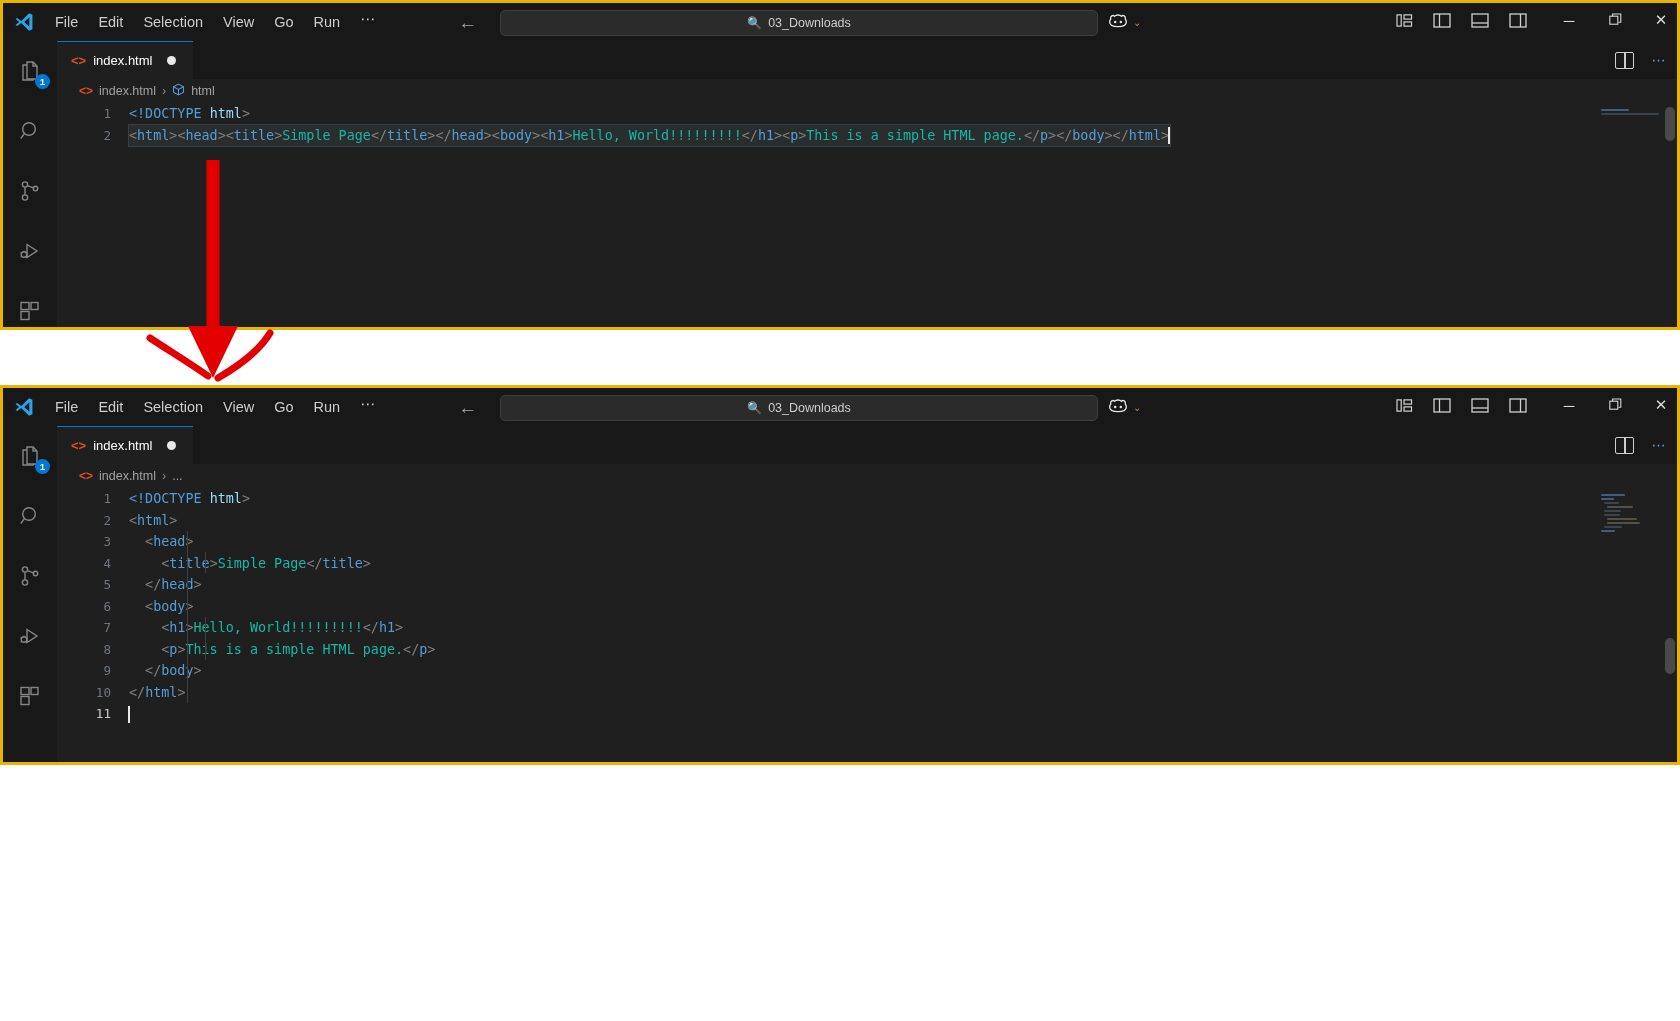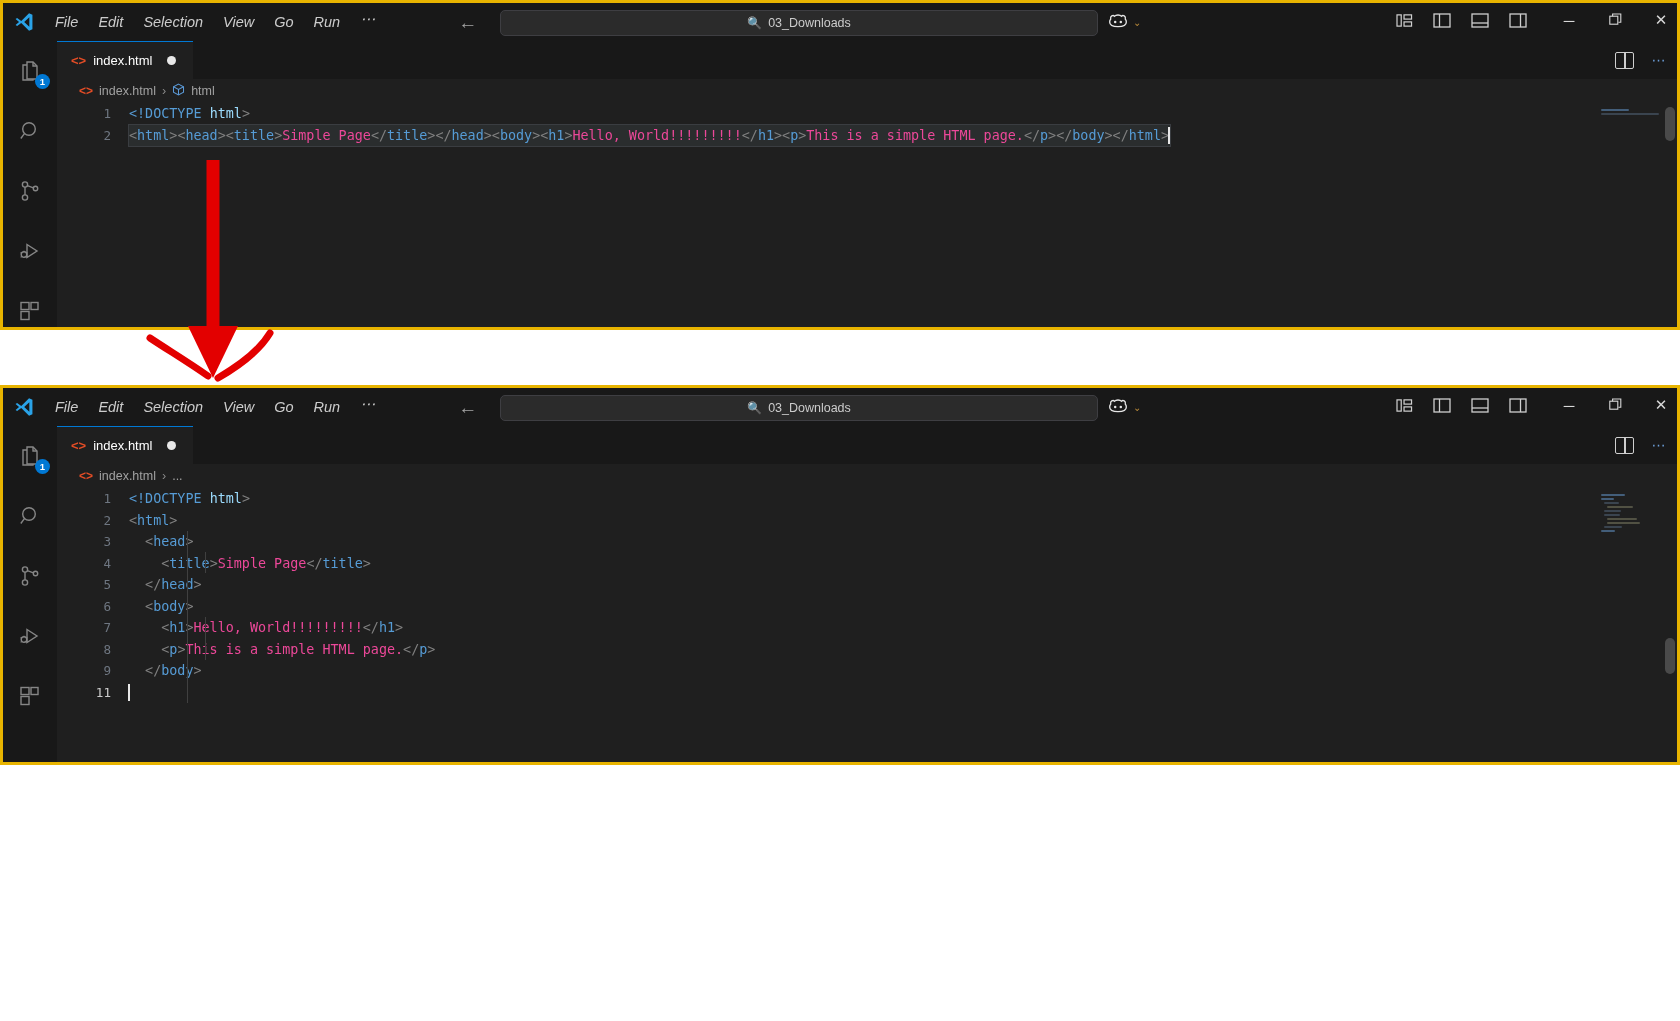--- a/index.html
+++ b/index.html
@@ -47,21 +47,20 @@
     width: 42px;
     display: flex;
     align-items: center;
     justify-content: center;
     color: #2aa3e8;
   }
   .menu {
     display: flex;
     align-items: flex-start;
     gap: 0px;
-    font-style: italic;
   }
   .menu-item {
     color: #cccccc;
     font-size: 14.5px;
     padding: 4px 10px;
     line-height: 1;
     white-space: nowrap;
   }
   .menu-item.dots {
     letter-spacing: 1px;
@@ -251,21 +250,21 @@
     flex-shrink: 0;
     font-size: 12.6px;
   }
   .ln.current { color: #cccccc; }
   .codetext { color: #cccccc; position: relative; }
 
   .tok-tag      { color: #569cd6; }
   .tok-bracket  { color: #808080; }
   .tok-doctype  { color: #569cd6; }
   .tok-attrname { color: #9cdcfe; }
-  .tok-text     { color: #ec4899; }
+  .tok-text     { color: #14b8a6; }
 
   .sel-box {
     background: #2a2d2e;
     outline: 1px solid #3a3d41;
   }
 
   .cursor {
     display: inline-block;
     width: 1.5px;
     height: 17px;
@@ -637,20 +636,21 @@
           <div id="code-bottom">
               <div class="code-line"><div class="ln">1</div><div class="codetext"><span class="tok-doctype">&lt;!DOCTYPE</span><span class="tok-text"> </span><span class="tok-attrname">html</span><span class="tok-bracket">&gt;</span></div></div>
               <div class="code-line"><div class="ln">2</div><div class="codetext"><span class="tok-bracket">&lt;</span><span class="tok-tag">html</span><span class="tok-bracket">&gt;</span></div></div>
               <div class="code-line"><div class="ln">3</div><div class="codetext"><span class="tok-bracket">  &lt;</span><span class="tok-tag">head</span><span class="tok-bracket">&gt;</span></div></div>
               <div class="code-line"><div class="ln">4</div><div class="codetext"><span class="tok-bracket">    &lt;</span><span class="tok-tag">title</span><span class="tok-bracket">&gt;</span><span class="tok-text">Simple Page</span><span class="tok-bracket">&lt;/</span><span class="tok-tag">title</span><span class="tok-bracket">&gt;</span></div></div>
               <div class="code-line"><div class="ln">5</div><div class="codetext"><span class="tok-bracket">  &lt;/</span><span class="tok-tag">head</span><span class="tok-bracket">&gt;</span></div></div>
               <div class="code-line"><div class="ln">6</div><div class="codetext"><span class="tok-bracket">  &lt;</span><span class="tok-tag">body</span><span class="tok-bracket">&gt;</span></div></div>
               <div class="code-line"><div class="ln">7</div><div class="codetext"><span class="tok-bracket">    &lt;</span><span class="tok-tag">h1</span><span class="tok-bracket">&gt;</span><span class="tok-text">Hello, World!!!!!!!!!</span><span class="tok-bracket">&lt;/</span><span class="tok-tag">h1</span><span class="tok-bracket">&gt;</span></div></div>
               <div class="code-line"><div class="ln">8</div><div class="codetext"><span class="tok-bracket">    &lt;</span><span class="tok-tag">p</span><span class="tok-bracket">&gt;</span><span class="tok-text">This is a simple HTML page.</span><span class="tok-bracket">&lt;/</span><span class="tok-tag">p</span><span class="tok-bracket">&gt;</span></div></div>
               <div class="code-line"><div class="ln">9</div><div class="codetext"><span class="tok-bracket">  &lt;/</span><span class="tok-tag">body</span><span class="tok-bracket">&gt;</span></div></div>
+              <div class="code-line"><div class="ln">10</div><div class="codetext"><span class="tok-bracket">&lt;/</span><span class="tok-tag">html</span><span class="tok-bracket">&gt;</span></div></div>
               <div class="code-line"><div class="ln current">11</div><div class="codetext"><span class="cursor"></span></div></div>
             </div>
           <div class="indent-guide" style="left:130px; top:43px; height:172px;"></div>
           <div class="indent-guide" style="left:148px; top:64px; height:21px;"></div>
           <div class="indent-guide" style="left:148px; top:129px; height:43px;"></div>
           <div class="minimap" style="top:6px;">
             <div class="mm-line b" style="width:24px;"></div>
             <div class="mm-line b" style="width:13px;"></div>
             <div class="mm-line" style="width:15px; margin-left:3px;"></div>
             <div class="mm-line c" style="width:26px; margin-left:6px;"></div>

